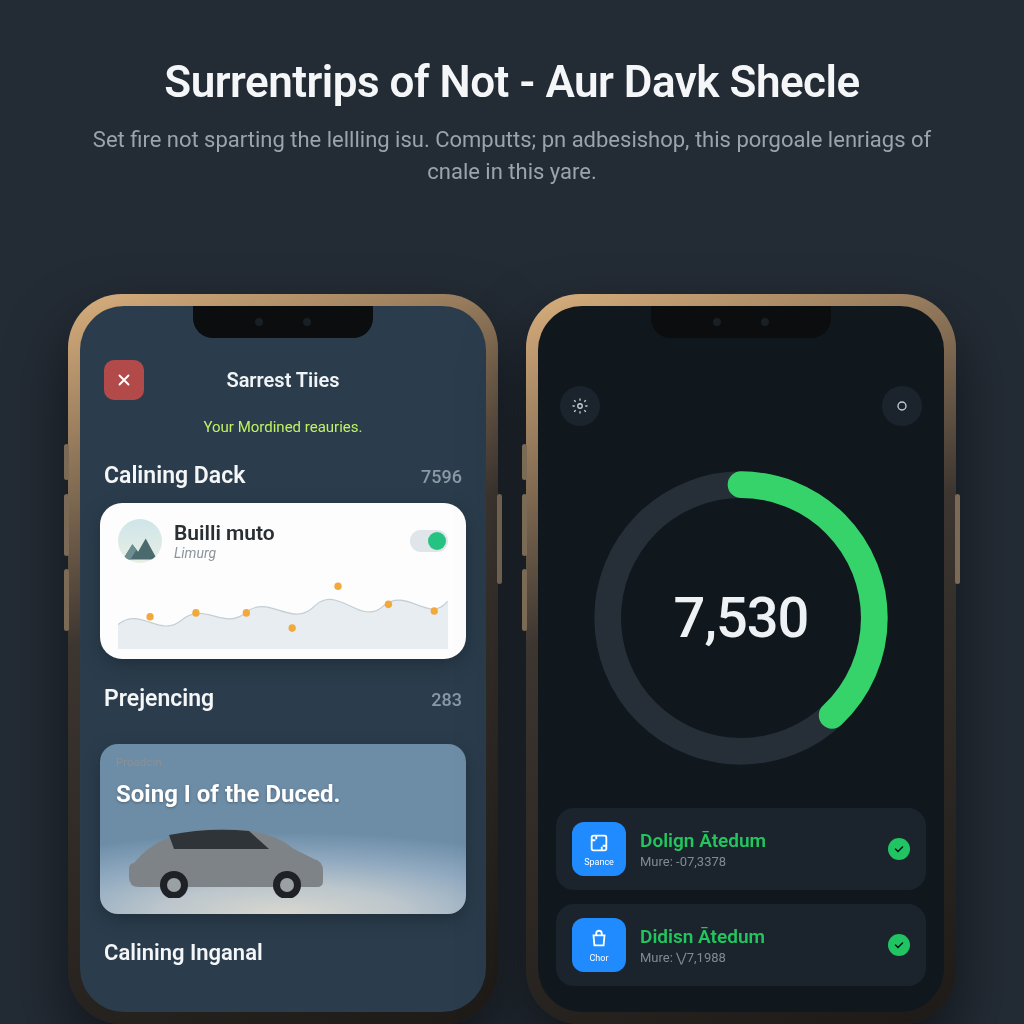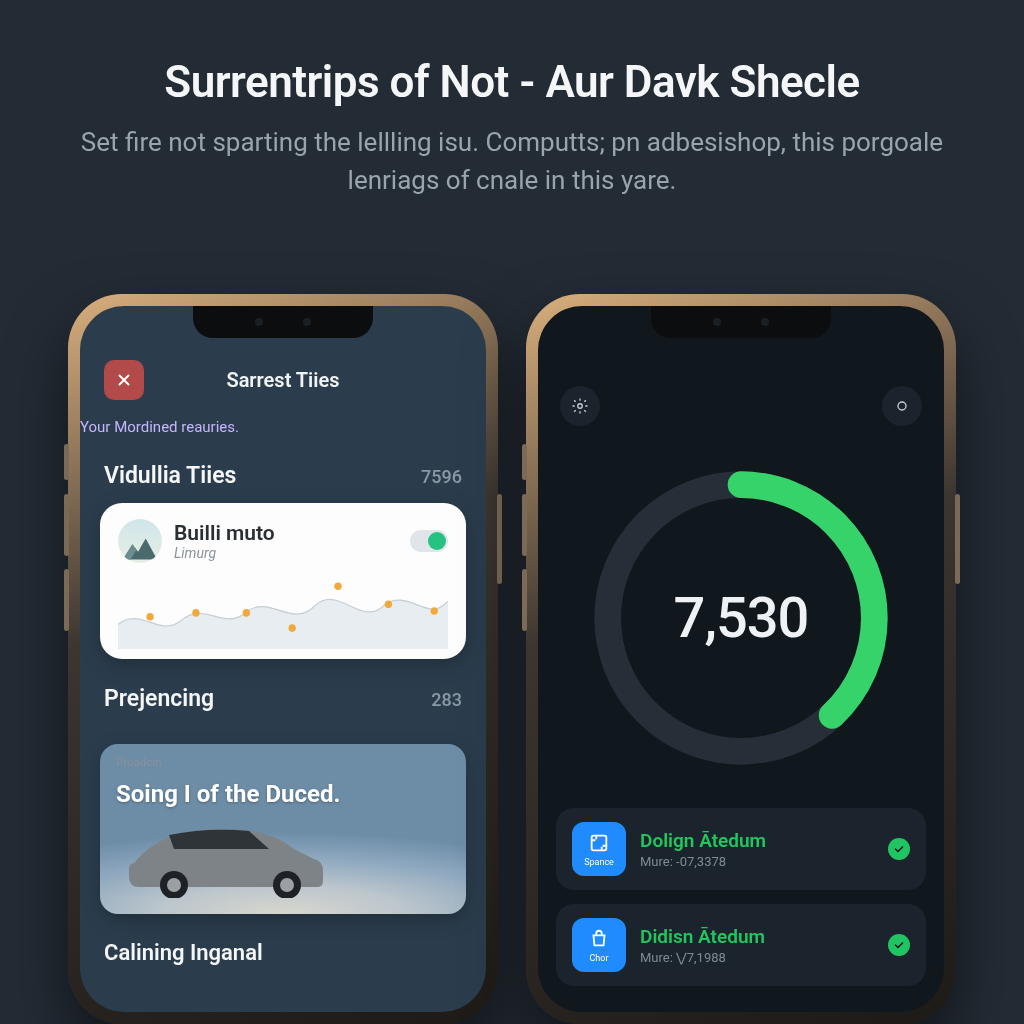--- a/index.html
+++ b/index.html
@@ -16,21 +16,21 @@
     padding: 56px 70px 30px;
   }
   .hero h1 {
     font-size: 44px;
     font-weight: 600;
     letter-spacing: -0.5px;
     color: #f4f6f8;
   }
   .hero p {
     margin-top: 16px;
-    font-size: 26px;
+    font-size: 22px;
     line-height: 1.45;
     color: #9aa4ad;
     font-weight: 400;
   }
 
   .phones {
     position: absolute;
     bottom: 0; left: 0; right: 0;
     display: flex;
     justify-content: center;
@@ -84,21 +84,21 @@
     width: 40px; height: 40px; border-radius: 10px;
     background: #b24a4a; color:#fff;
     display:flex; align-items:center; justify-content:center;
     font-size:20px;
   }
   .left-header .title {
     flex:1; text-align:center; font-size:20px; font-weight:600; color:#f1f4f6;
     margin-left:-40px;
   }
   .left-sub {
-    text-align:left; font-size:15px; color:#c4b5fd; margin:8px 0 26px;
+    text-align:center; font-size:15px; color:#bef264; margin:8px 0 26px;
   }
   .section-head {
     display:flex; justify-content:space-between; align-items:baseline;
     padding: 0 24px 14px;
   }
   .section-head .name { font-size:23px; font-weight:600; color:#f4f6f8;}
   .section-head .num  { font-size:18px; color:#8a99a5; font-weight:500;}
 
   .card {
     background:#fdfdfd; color:#2a2f33;
@@ -200,21 +200,21 @@
           <div class="close-btn">
             <svg viewBox="0 0 24 24" width="18" height="18" fill="none" stroke="currentColor" stroke-width="2.5" stroke-linecap="round">
                 <path d="M6 6l12 12M18 6L6 18"></path>
               </svg>
           </div>
           <div class="title">Sarrest Tiies</div>
         </div>
         <div class="left-sub">Your Mordined reauries.</div>
 
         <div class="section-head">
-          <span class="name">Vidullia Tiies</span>
+          <span class="name">Calining Dack</span>
           <span class="num">7596</span>
         </div>
 
         <div class="card">
           <div class="card-top">
             <div class="card-icon">
               <svg viewBox="0 0 40 28">
                   <path d="M2 26 L12 10 L18 18 L26 4 L38 26 Z" fill="#4a6a6d"></path>
                   <path d="M2 26 L12 10 L16 16 L10 26 Z" fill="#6d8e90"></path>
                 </svg>

